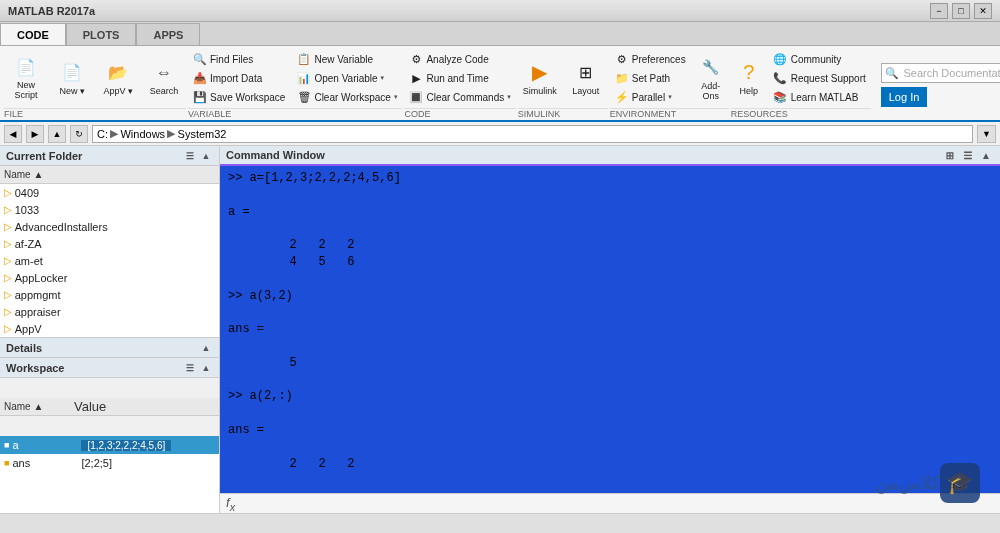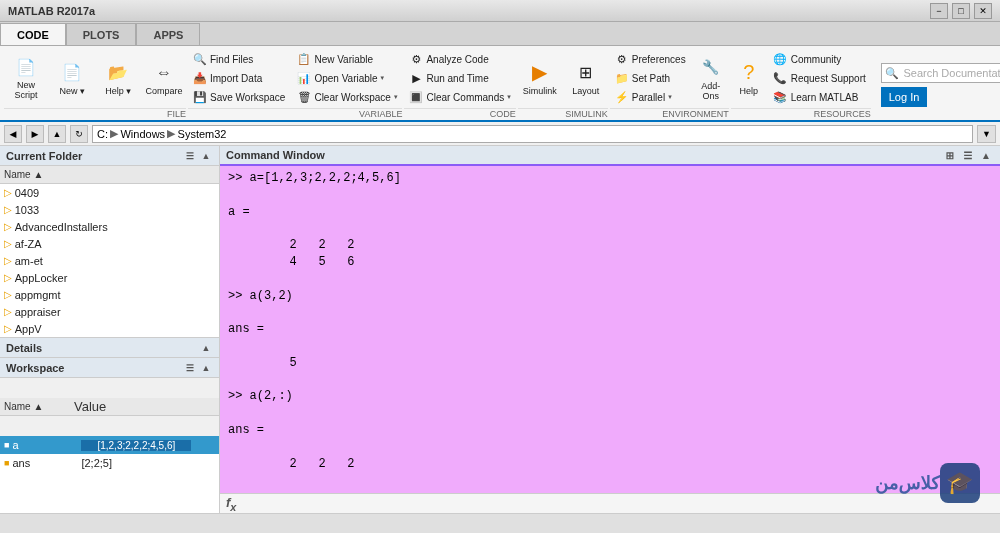--- a/index.html
+++ b/index.html
@@ -120,21 +120,21 @@
     .group-content {
       display: flex;
       flex-direction: row;
       align-items: flex-start;
       flex: 1;
       gap: 2px;
     }
     .group-footer {
       font-size: 9px;
       color: #666;
-      text-align: right;
+      text-align: left;
       padding-bottom: 14px;
       border-top: 1px solid #ddd;
       margin-top: 2px;
     }
 
     
     #addressbar {
       height: 24px;
       background: #f0f0f0;
       border-bottom: 1px solid #ccc;
@@ -268,21 +268,21 @@
       color: #222;
     }
     .ws-item.selected { background: #3399cc; color: white; }
     .ws-item-icon { font-size: 9px; color: #e8a000; }
     .ws-item.selected .ws-item-icon { color: white; }
     .ws-name { width: 66px; }
     .ws-value { flex: 1; }
     .ws-value-highlight {
       background: #1a6ea8;
       color: white;
-      padding: 0 16px;
+      padding: 0 6px;
       font-size: 10px;
       margin-top: 8px;
     }
 
     
     #right-panel {
       flex: 1;
       display: flex;
       flex-direction: column;
       background: white;
@@ -300,21 +300,21 @@
       color: #333;
     }
     #cmd-content {
       flex: 1;
       overflow-y: scroll;
       padding: 4px 8px;
       font-family: 'Courier New', monospace;
       font-size: 12px;
       color: #000;
       line-height: 1.4;
-      background: #f0abfc;
+      background: #1d4ed8;
     }
 
     
     #statusbar {
       height: 20px;
       background: #e0e0e0;
       border-top: 1px solid #ccc;
       display: flex;
       align-items: center;
       padding: 0 8px;
@@ -422,25 +422,25 @@
       <div class="ribbon-btn-large">
         <div class="ribbon-icon">📄</div>
         <span style="font-size:9px;line-height:1.1">New<br>Script</span>
       </div>
       <div class="ribbon-btn-large">
         <div class="ribbon-icon">📄</div>
         <span style="font-size:9px">New ▾</span>
       </div>
       <div class="ribbon-btn-large">
         <div class="ribbon-icon">📂</div>
-        <span style="font-size:9px">Help ▾</span>
+        <span style="font-size:9px">AppV ▾</span>
       </div>
       <div class="ribbon-btn-large">
         <div class="ribbon-icon">⇔</div>
-        <span style="font-size:9px">Compare</span>
+        <span style="font-size:9px">Search</span>
       </div>
     </div>
     <div class="group-footer">FILE</div>
   </div>
 
   <div class="group-wrapper">
     <div class="group-content">
       <div class="ribbon-col">
         <div class="ribbon-btn-small">
           <span class="ribbon-icon-small">🔍</span>
@@ -711,21 +711,21 @@
       
       <br>
       
       <br>
       
       
       
     </div>
 
     <div id="fx-bar">
-      <span style="font-style:italic;font-weight:bold;color:#555;font-size:13px">f<sub>x</sub></span>
+      <span style="font-style:italic;font-weight:normal;color:#555;font-size:13px">f<sub>x</sub></span>
     </div>
   </div>
 </div>
 
 <div id="statusbar">
   <span></span>
 </div>
 
 <div id="watermark">
   <span id="watermark-text">کلاس‌من</span>

